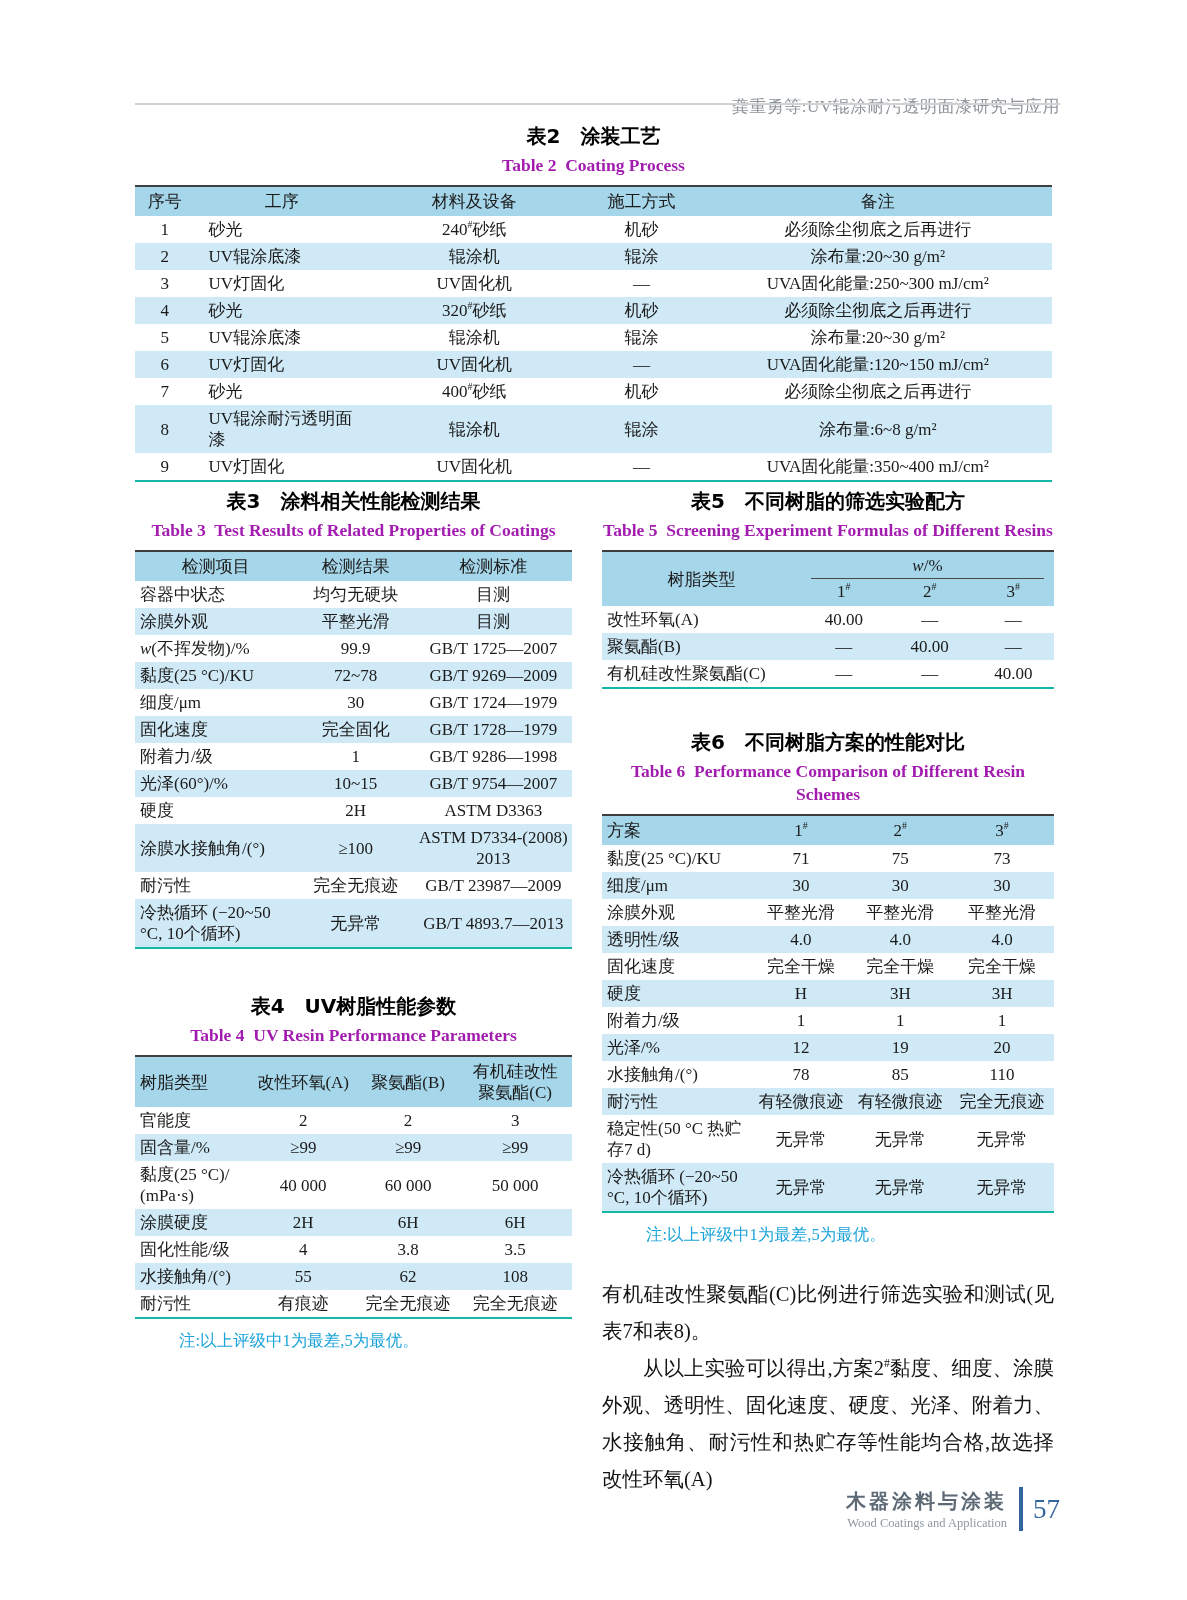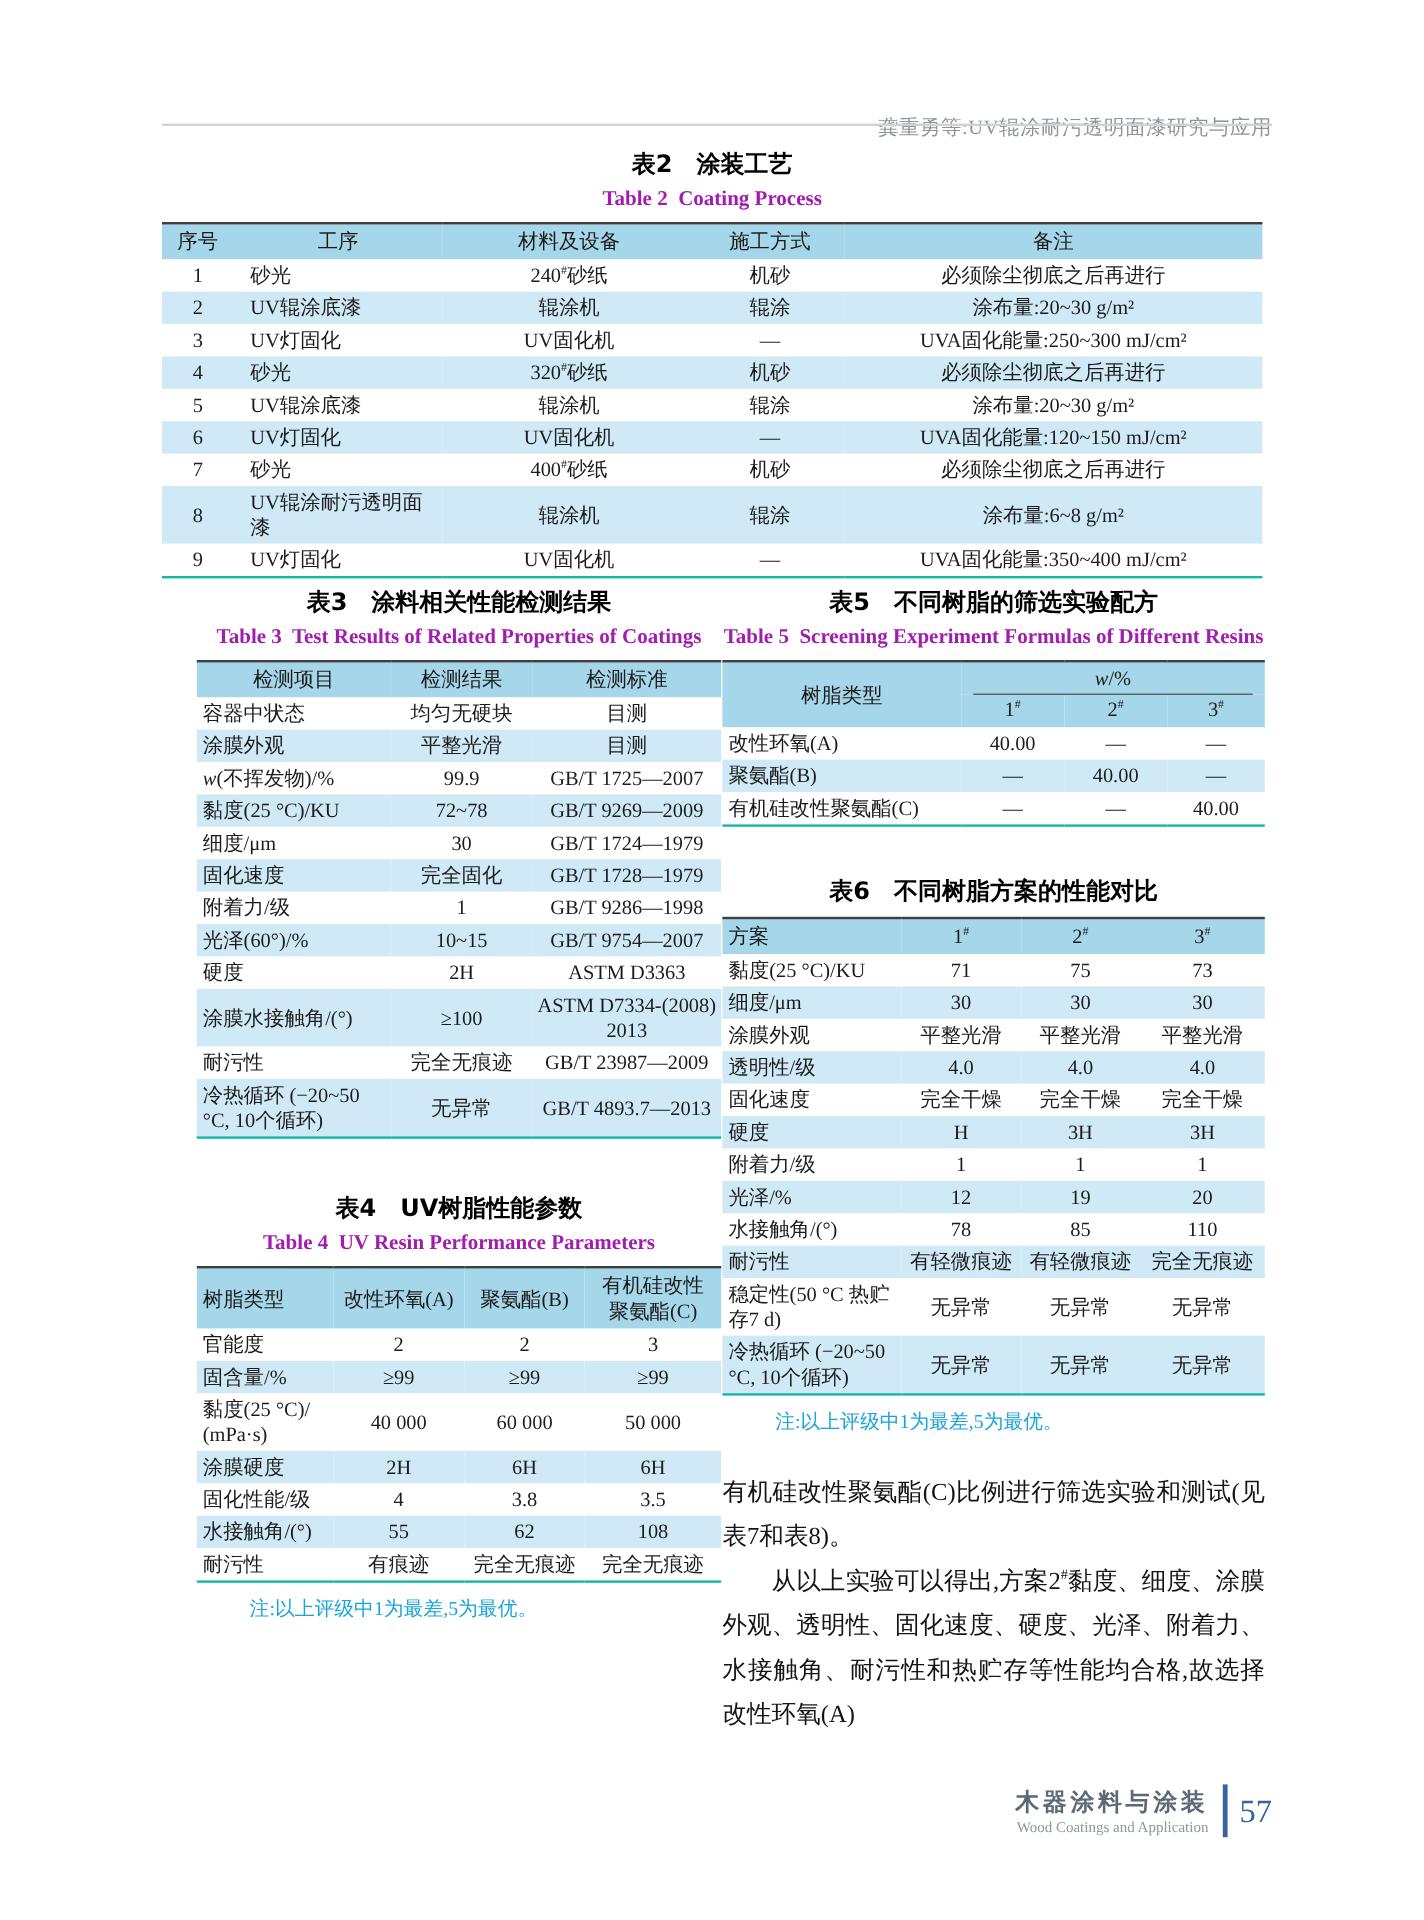--- a/index.html
+++ b/index.html
@@ -5,21 +5,21 @@
   html,body{margin:0;padding:0;background:#ffffff;}
   .page{position:relative;width:1187px;height:1600px;background:#ffffff;overflow:hidden;
         font-family:"Liberation Serif","DejaVu Serif",serif;color:#1b1b1b;}
 
   .running-head{position:absolute;top:95px;left:135px;width:925px;text-align:right;
         font-size:17px;color:#8e9398;letter-spacing:.5px;}
   .head-rule{position:absolute;top:103px;left:135px;width:925px;height:0;
         border-top:2px solid #cfd3d6;}
 
   .sec-t2{position:absolute;top:123px;left:135px;width:917px;}
-  .col-left{position:absolute;top:488px;left:135px;width:437px;margin-left:29px;}
+  .col-left{position:absolute;top:488px;left:135px;width:437px;}
   .col-right{position:absolute;top:488px;left:602px;width:452px;}
 
   .t-cn{text-align:center;font-family:"DejaVu Sans","Liberation Sans",sans-serif;
         font-weight:bold;font-size:20px;color:#000;white-space:pre-wrap;}
   .t-en{text-align:center;font-weight:bold;font-size:17.5px;margin-top:4px;color:#a21caf;
         white-space:pre-wrap;line-height:23px;}
 
   .tbl{width:100%;border-collapse:collapse;margin-top:8px;font-size:17px;
         border-top:2px solid #3f3f3f;border-bottom:2px solid #14b8a6;}
   .tbl th,.tbl td{font-weight:normal;text-align:center;padding:3px 4px;line-height:21px;}
@@ -344,20 +344,21 @@
               <td>—</td>
               <td>—</td>
               <td>40.00</td>
             </tr>
           </tbody>
       </table>
     </section>
 
     <section class="sec-t6">
       <div class="t-cn">表6　不同树脂方案的性能对比</div>
+      <div class="t-en">Table 6  Performance Comparison of Different Resin Schemes</div>
       <table class="tbl t6">
         <colgroup>
             <col style="width:33%">
             <col style="width:22%">
             <col style="width:22%">
             <col style="width:23%">
           </colgroup>
         <thead>
           <tr>
               <th>方案</th>

